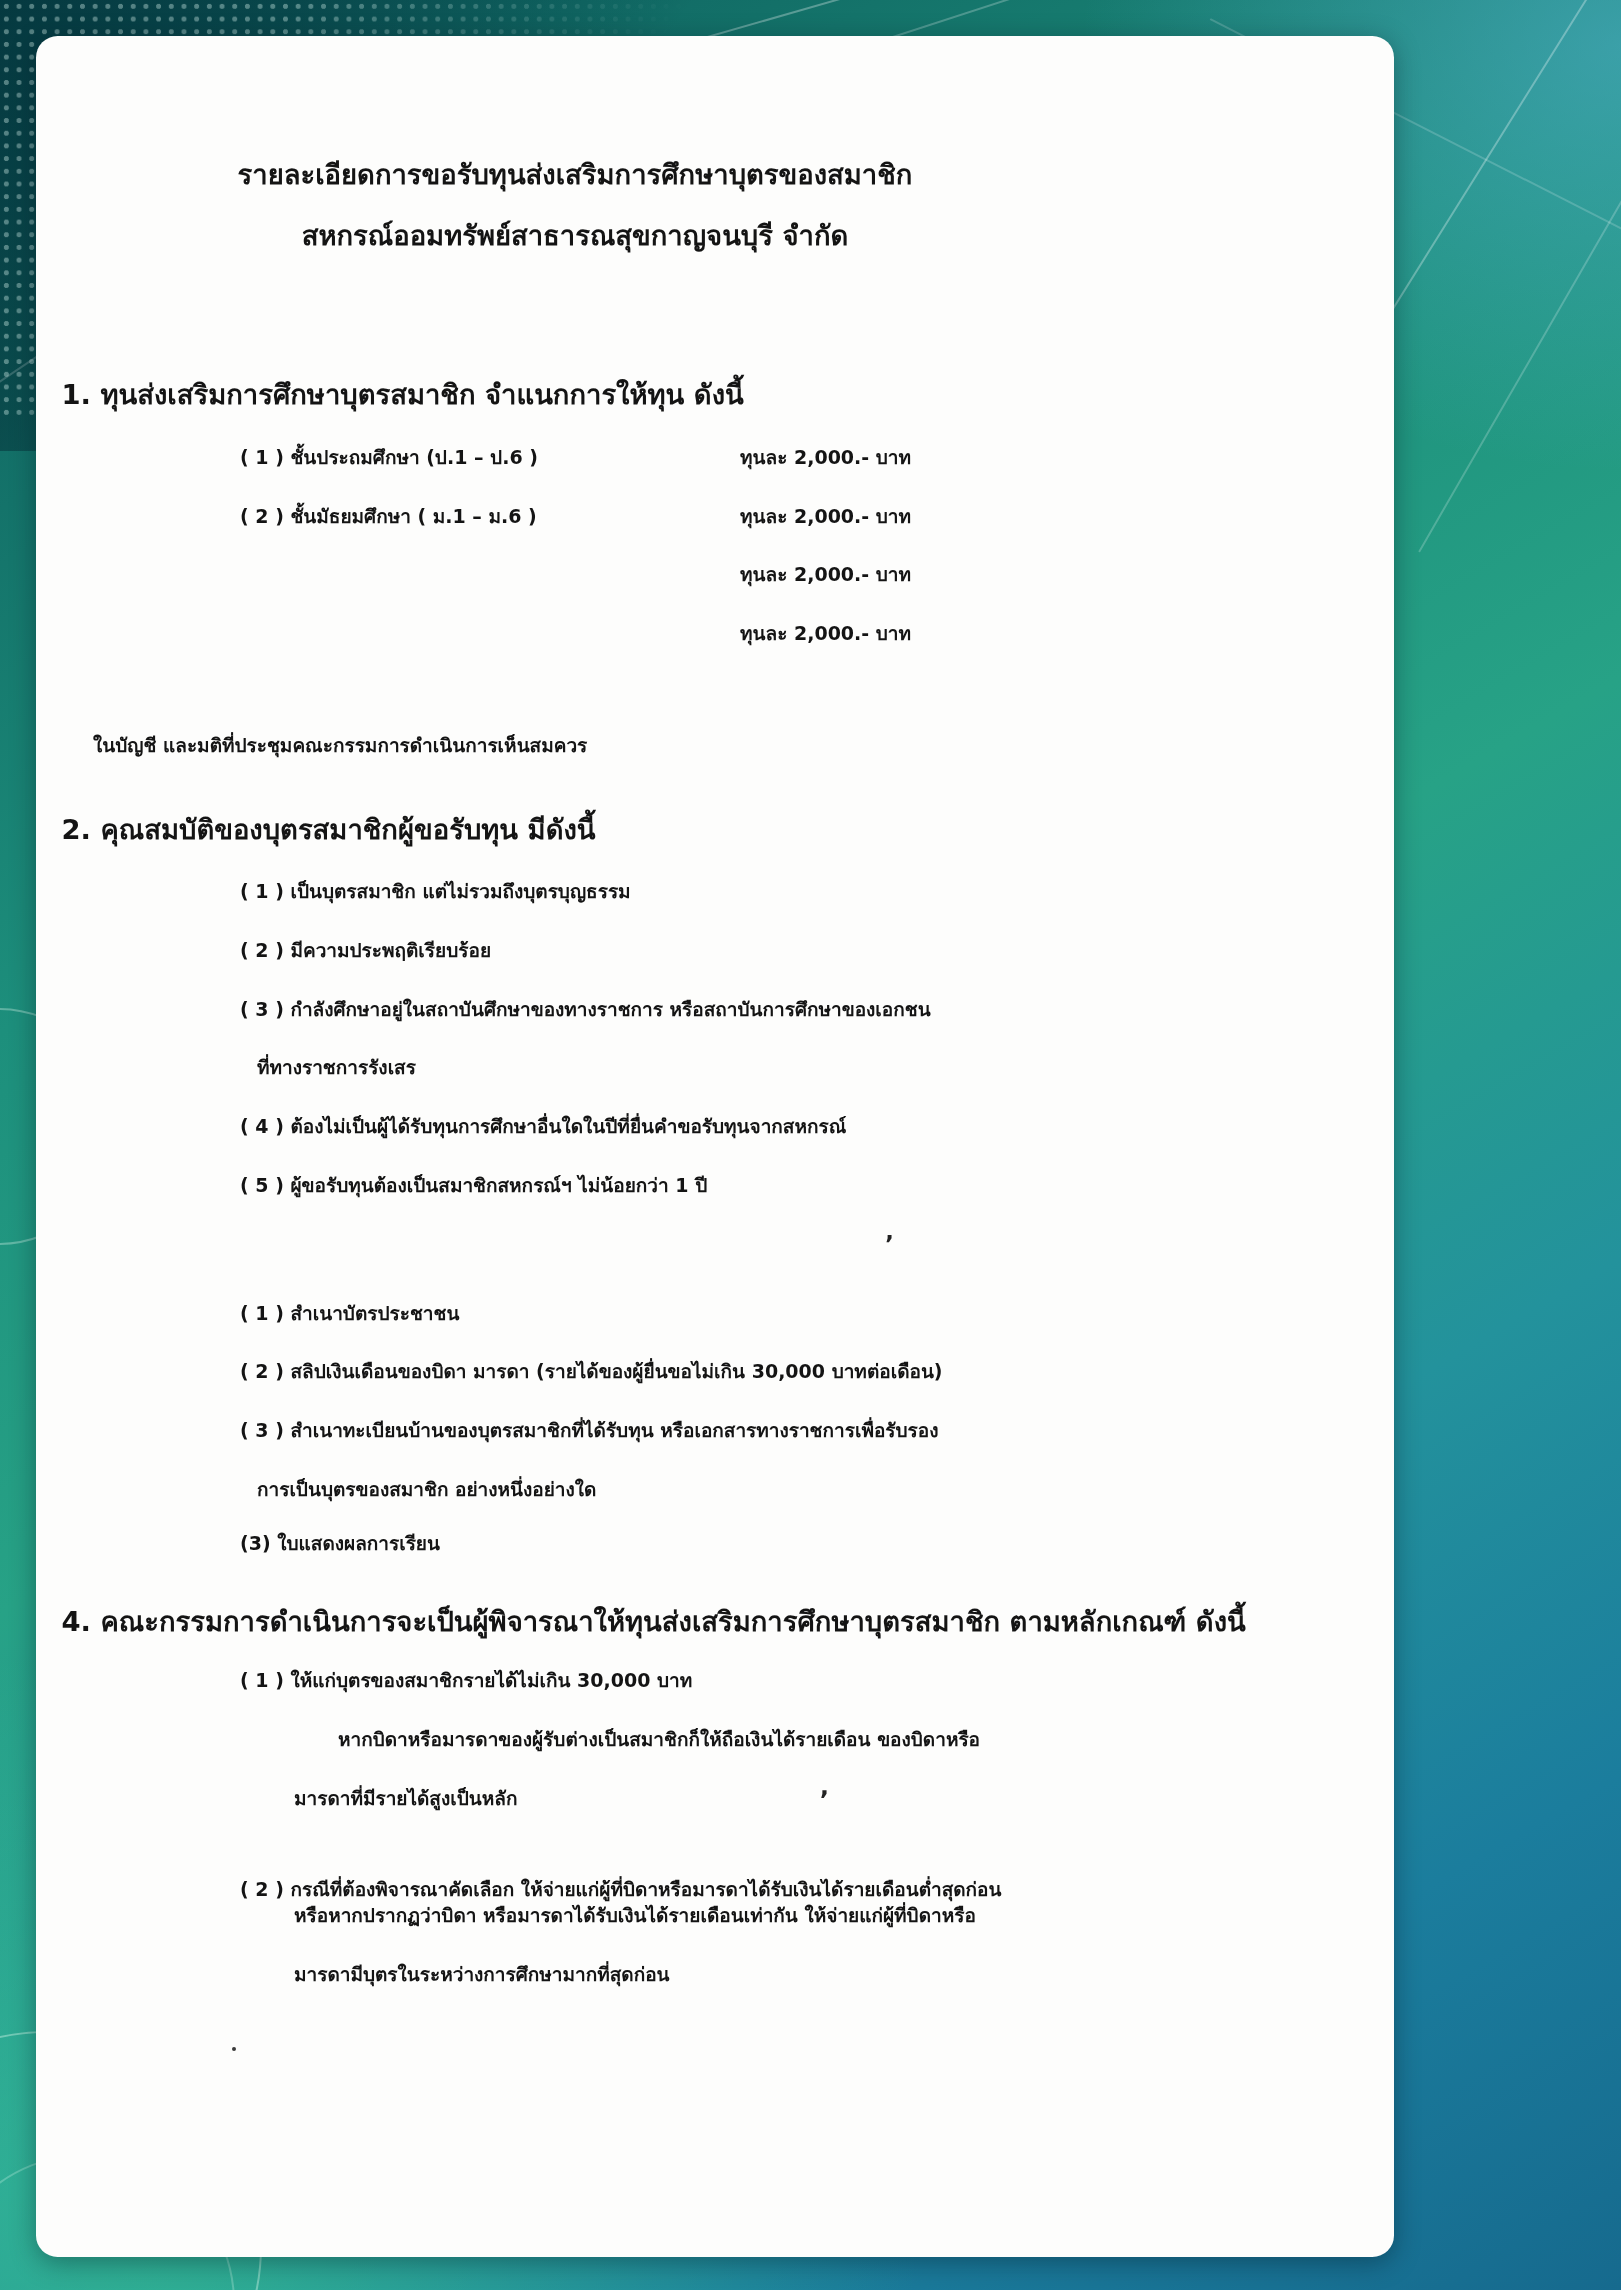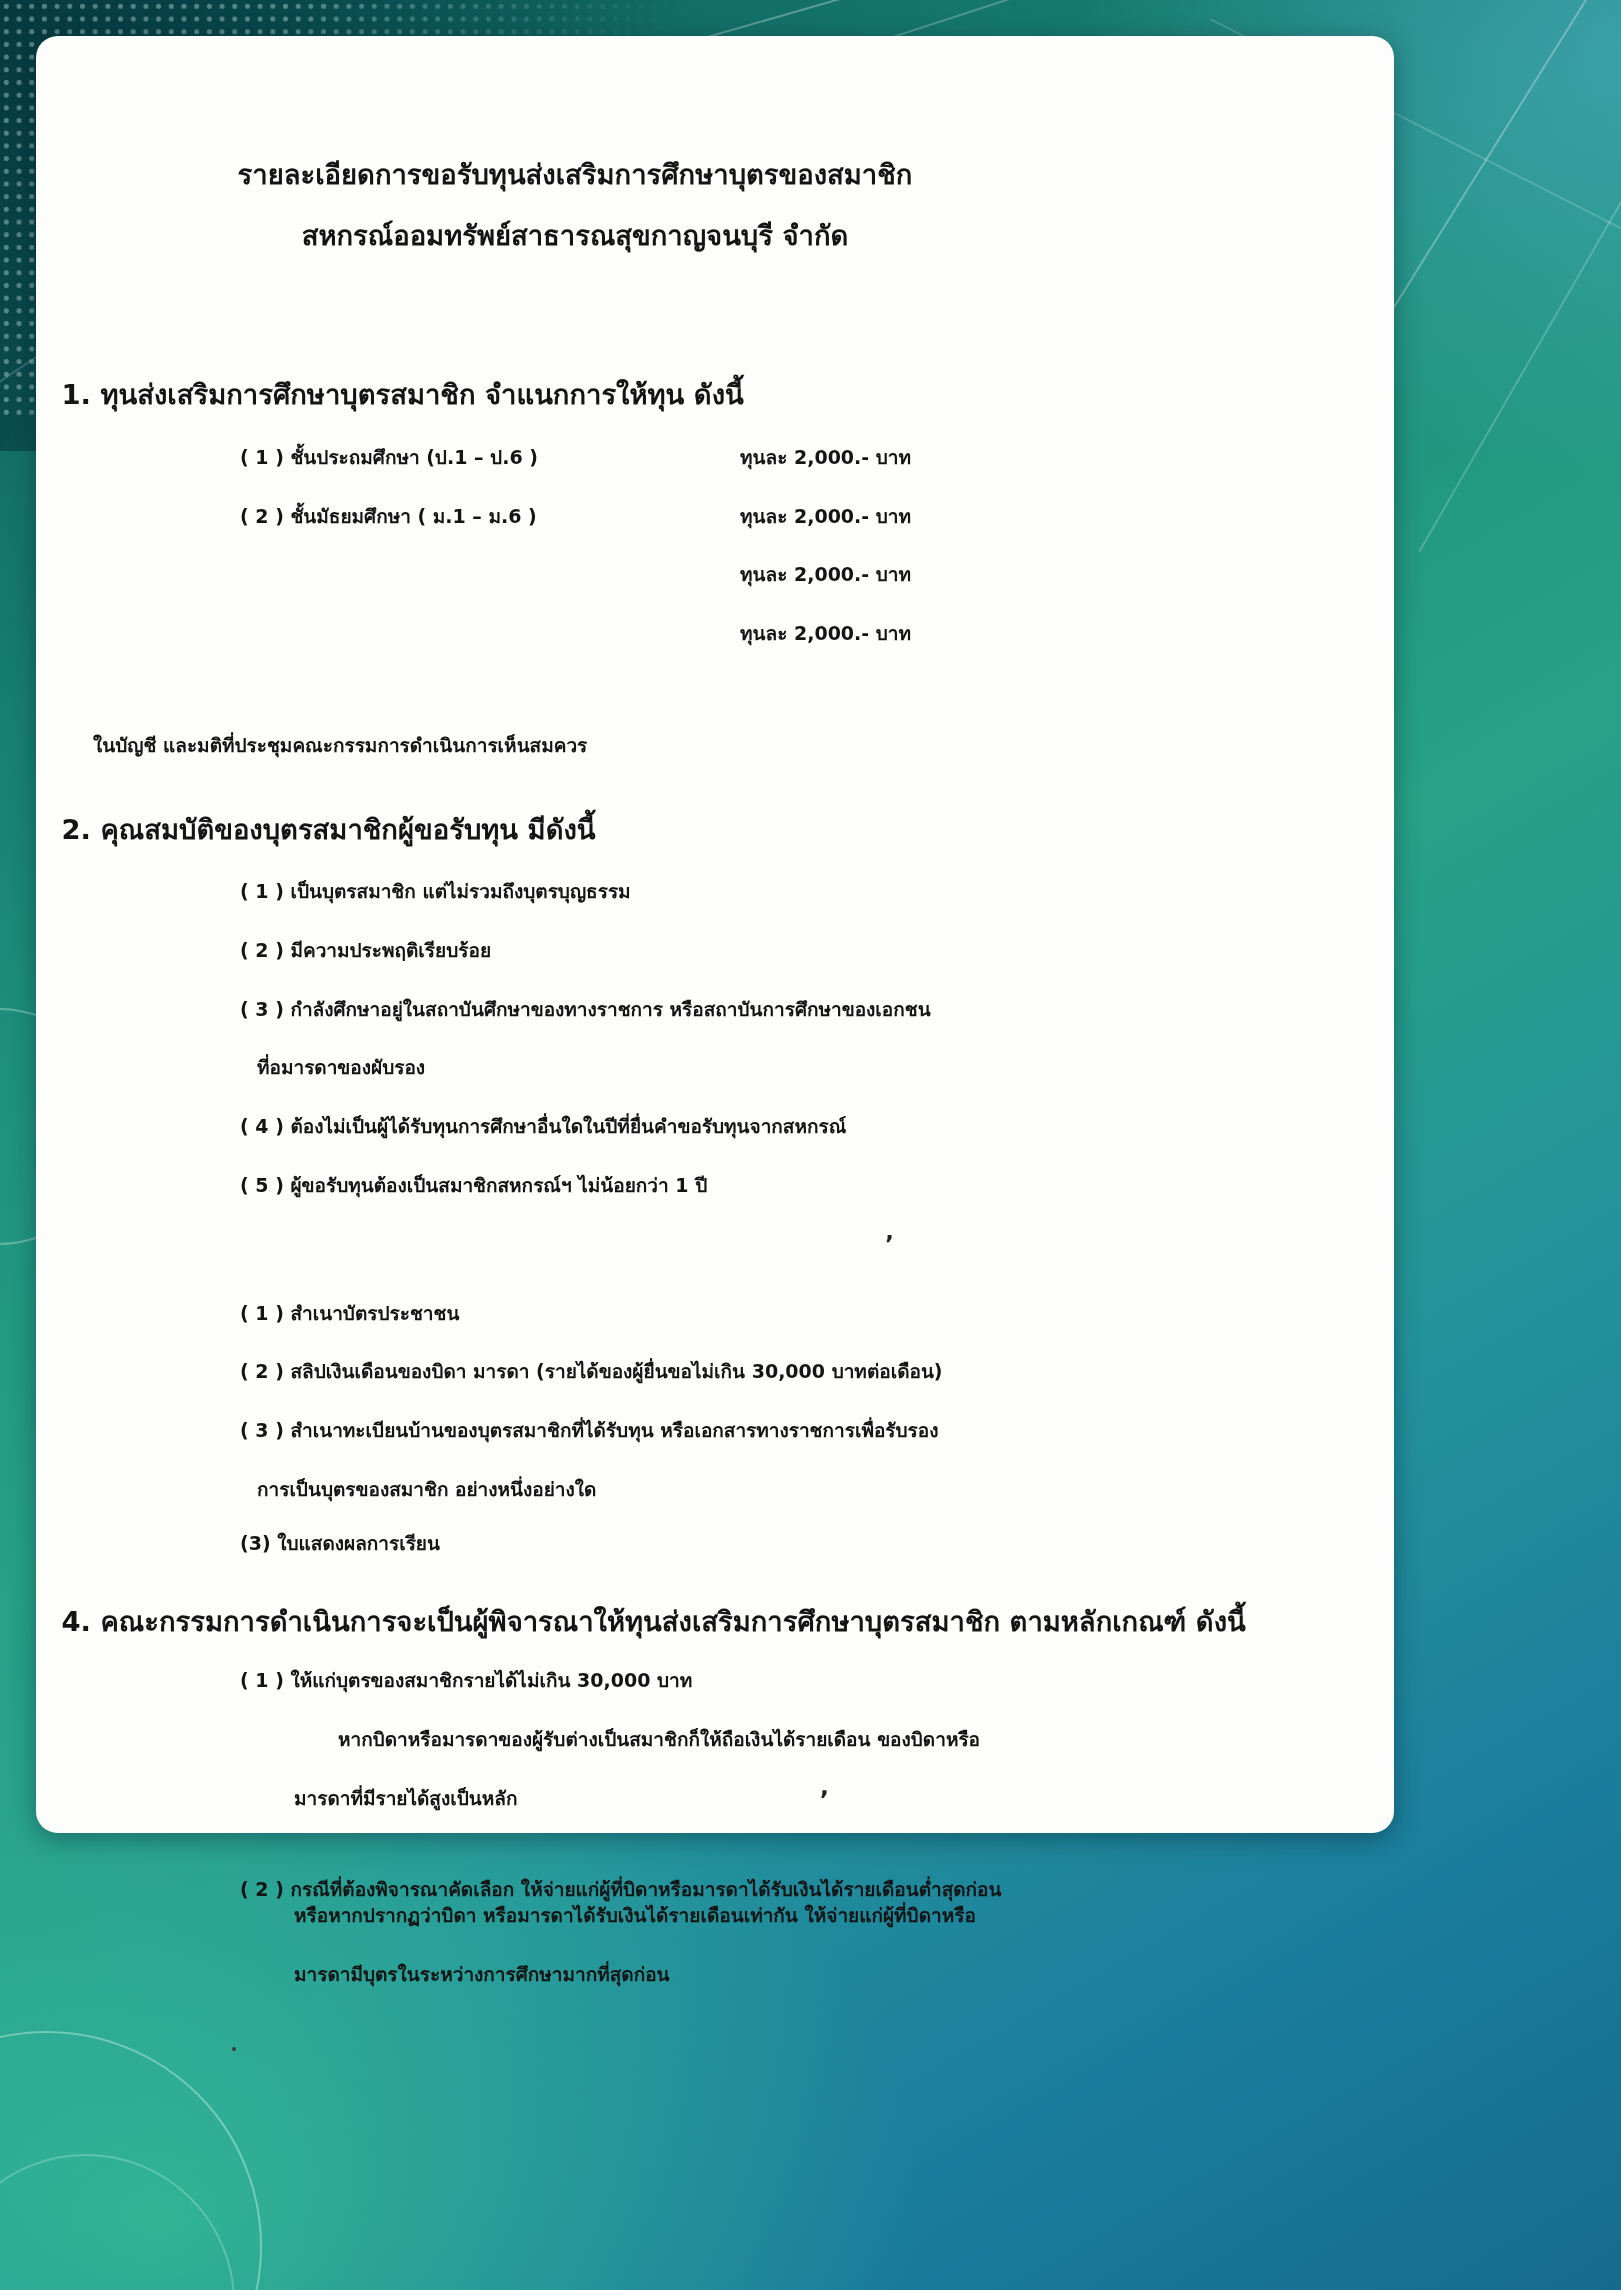--- a/index.html
+++ b/index.html
@@ -33,21 +33,21 @@
   .dg3{left:1321px;top:423px;width:706px;transform:rotate(-58deg);}
   .dg4{left:1419px;top:551px;width:765px;transform:rotate(-60deg);opacity:.7;}
   .dg5{left:1210px;top:17.6px;width:529px;transform:rotate(27deg);opacity:.6;}
   .dg6{left:-69px;top:427px;width:265px;transform:rotate(-34deg);opacity:.6;}
   .ring{position:absolute;border-radius:50%;border:2px solid rgba(235,255,246,0.32);}
   .r1{left:-120px;top:1008px;width:233px;height:233px;}
   .r2{left:-169px;top:2031px;width:427px;height:427px;border-color:rgba(228,255,242,0.38);}
   .r3{left:-63px;top:2154px;width:294px;height:294px;border-color:rgba(228,255,242,0.26);}
   
   .page{
-    position:absolute;left:36px;top:36px;width:1358px;height:1797px;
+    position:absolute;left:36px;top:36px;width:1358px;height:2221px;
     background:#fdfdfc;border-radius:21.6px;
     box-shadow:0 5.9px 25.5px rgba(0,22,32,0.38);
   }
   .ln{position:absolute;white-space:nowrap;color:#141414;font-size:19px;font-weight:600;line-height:39px;}
   .hd{font-weight:700;font-size:27.4px;}
   .ttl{left:0;width:1078px;text-align:center;font-weight:700;font-size:27.4px;}
   .t1{top:119px;}
   .t2{top:180px;}
   .ind{left:204px;}
   .amt{left:704px;}
@@ -81,21 +81,21 @@
   <div class="ln ind" style="top:461px;">( 2 ) ชั้นมัธยมศึกษา ( ม.1 – ม.6 )</div>
   <div class="ln amt" style="top:461px;">ทุนละ 2,000.- บาท</div>
   <div class="ln amt" style="top:519px;">ทุนละ 2,000.- บาท</div>
   <div class="ln amt" style="top:578px;">ทุนละ 2,000.- บาท</div>
   <div class="ln" style="left:57px;top:690px;">ในบัญชี   และมติที่ประชุมคณะกรรมการดำเนินการเห็นสมควร</div>
 
   <div class="ln hd" style="left:25.5px;top:774px;">2. คุณสมบัติของบุตรสมาชิกผู้ขอรับทุน  มีดังนี้</div>
   <div class="ln ind" style="top:836px;">( 1 ) เป็นบุตรสมาชิก แต่ไม่รวมถึงบุตรบุญธรรม</div>
   <div class="ln ind" style="top:895px;">( 2 ) มีความประพฤติเรียบร้อย</div>
   <div class="ln ind" style="top:954px;">( 3 ) กำลังศึกษาอยู่ในสถาบันศึกษาของทางราชการ  หรือสถาบันการศึกษาของเอกชน</div>
-  <div class="ln" style="left:221px;top:1012px;">ที่อมารดาของผับรอง</div>
+  <div class="ln" style="left:221px;top:1012px;">ที่ทางราชการรังเสร</div>
   <div class="ln ind" style="top:1071px;">( 4 ) ต้องไม่เป็นผู้ได้รับทุนการศึกษาอื่นใดในปีที่ยื่นคำขอรับทุนจากสหกรณ์</div>
   <div class="ln ind" style="top:1130px;">( 5 )  ผู้ขอรับทุนต้องเป็นสมาชิกสหกรณ์ฯ  ไม่น้อยกว่า  1  ปี</div>
 
   <div class="mark" style="left:849px;top:1194px;">’</div>
   <div class="ln ind" style="top:1258px;">( 1 ) สำเนาบัตรประชาชน</div>
   <div class="ln ind" style="top:1316px;">( 2 ) สลิปเงินเดือนของบิดา มารดา (รายได้ของผู้ยื่นขอไม่เกิน 30,000 บาทต่อเดือน)</div>
   <div class="ln ind" style="top:1375px;">( 3 ) สำเนาทะเบียนบ้านของบุตรสมาชิกที่ได้รับทุน หรือเอกสารทางราชการเพื่อรับรอง</div>
   <div class="ln" style="left:221px;top:1434px;">การเป็นบุตรของสมาชิก อย่างหนึ่งอย่างใด</div>
   <div class="ln ind" style="top:1488px;">(3)  ใบแสดงผลการเรียน</div>
 

